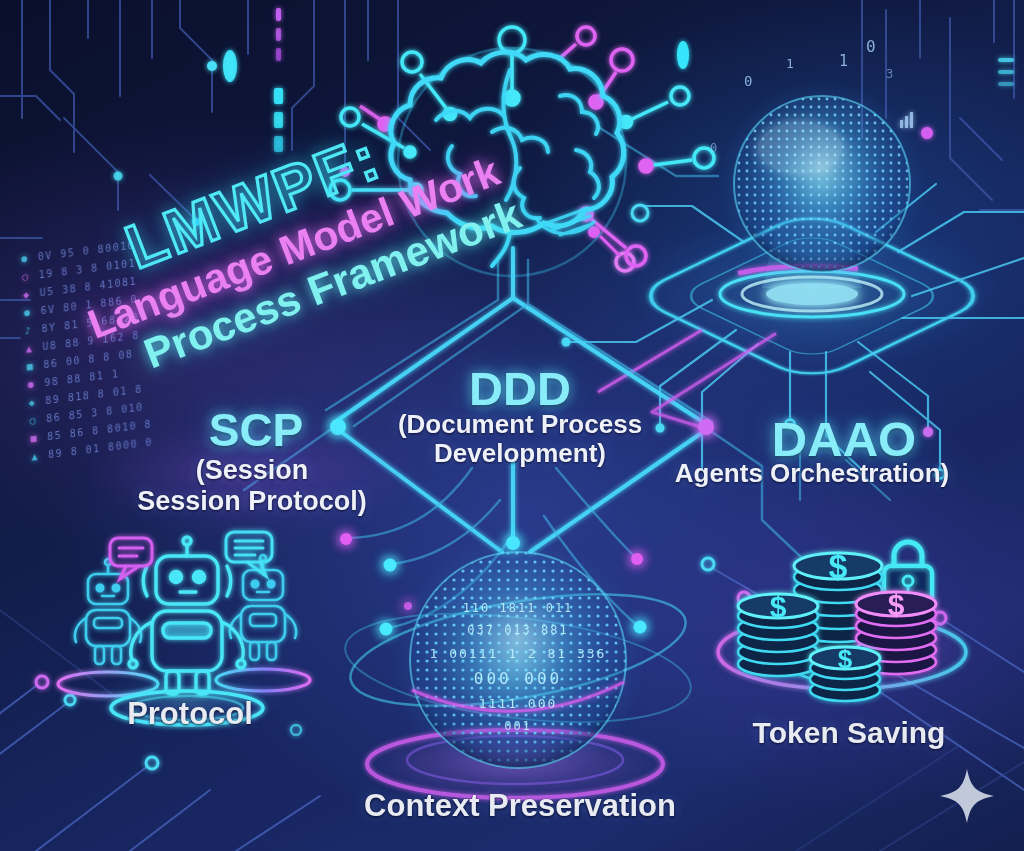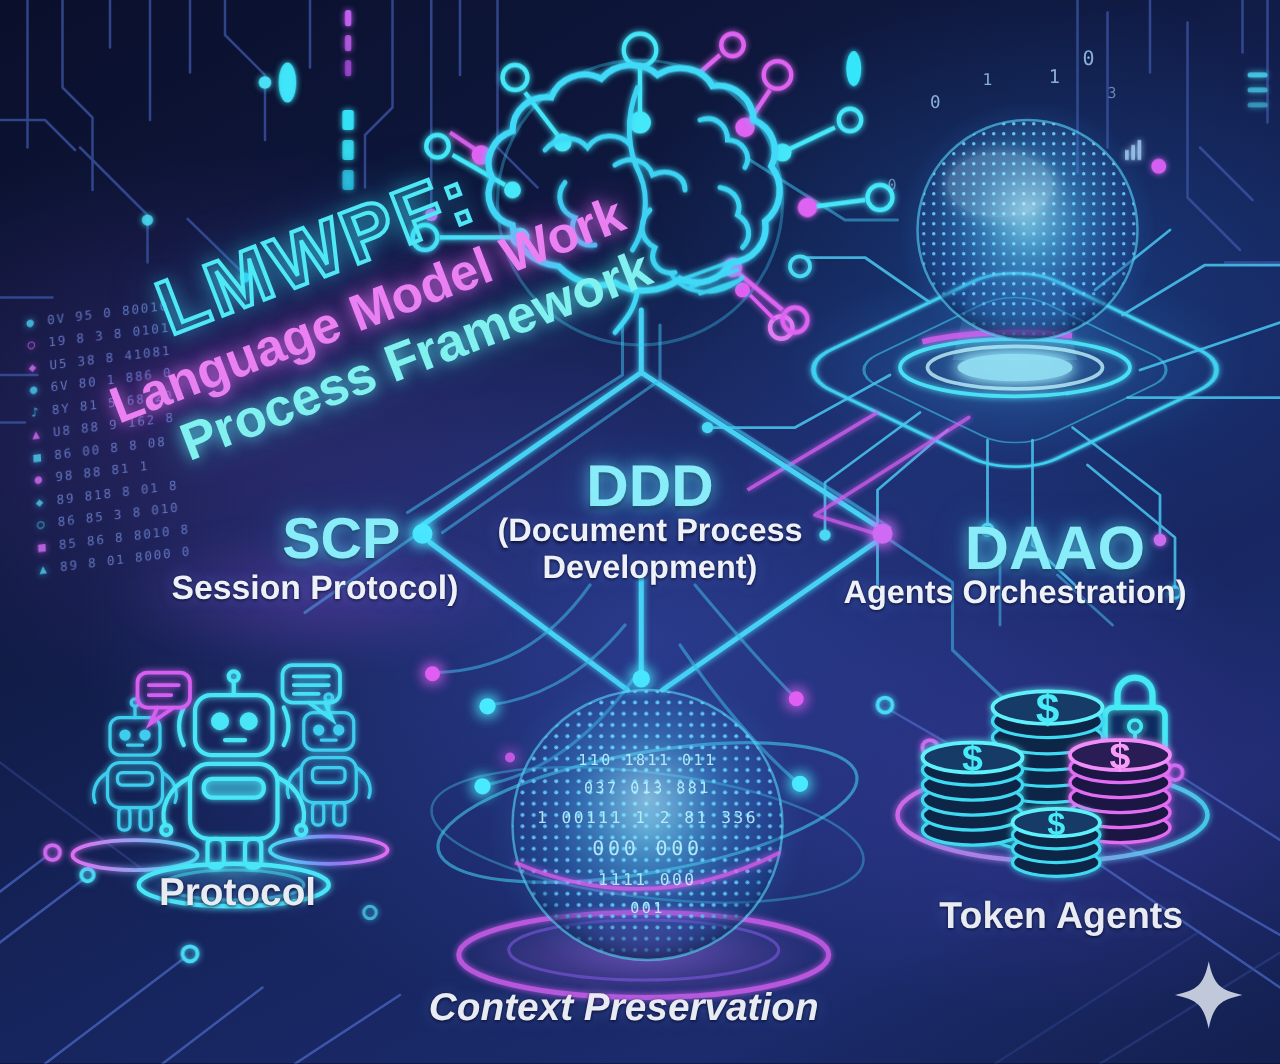--- a/index.html
+++ b/index.html
@@ -24,31 +24,31 @@
   .t3{font-size:42px;font-weight:800;color:#80f1ef;margin-left:42px;margin-top:4px;
       text-shadow:0 0 12px rgba(90,235,240,.85),0 0 34px rgba(70,220,240,.45);}
   .title-reflection{position:absolute;left:88px;top:420px;width:330px;height:110px;border-radius:50%;
       background:radial-gradient(closest-side,rgba(150,80,220,.28),rgba(0,0,0,0));filter:blur(10px);}
   
   .acro{position:absolute;transform:translateX(-50%);font-weight:800;color:#88edf8;white-space:nowrap;
       text-shadow:0 0 12px rgba(90,220,245,.75),0 0 30px rgba(60,190,240,.4),0 2px 3px rgba(0,0,25,.6);}
   .sub{position:absolute;transform:translateX(-50%);font-weight:700;color:#eef1f7;text-align:center;
       font-size:26px;line-height:1.13;white-space:nowrap;
       text-shadow:0 1px 3px rgba(0,0,30,.8),0 0 12px rgba(120,160,255,.35);}
-  .acro-scp{left:256px;top:403px;font-size:46px;margin-left:17px;}
+  .acro-scp{left:256px;top:403px;font-size:46px;}
   .sub-scp{left:252px;top:455px;font-size:27px;}
   .acro-ddd{left:520px;top:361px;font-size:47px;}
   .sub-ddd{left:520px;top:410px;}
   .acro-daao{left:844px;top:411px;font-size:49px;}
   .sub-daao{left:812px;top:459px;}
   
   .cap{position:absolute;transform:translateX(-50%);font-weight:700;color:#e8ebf2;text-align:center;white-space:nowrap;
       text-shadow:0 1px 3px rgba(0,0,30,.85),0 0 12px rgba(130,170,255,.3);}
   .cap-agents{left:190px;top:696px;font-size:31px;line-height:1.13;}
-  .cap-context{left:499px;top:788px;font-size:31px;font-style:italic;}
+  .cap-context{left:520px;top:788px;font-size:31px;}
   .cap-token{left:849px;top:716px;font-size:30px;}
   
   .side-col{position:absolute;left:24px;top:246px;transform:rotate(-3deg) skewY(-4deg);opacity:.85;}
   .side-row{display:flex;align-items:center;gap:7px;margin-bottom:7px;
       font-family:"DejaVu Sans Mono",monospace;font-size:10px;letter-spacing:1.5px;color:#6d82d2;}
   .side-row .ic{font-size:10px;width:12px;text-align:center;}
   .ic-c{color:#49c9ea;text-shadow:0 0 6px rgba(70,200,240,.8);}
   .ic-m{color:#cf6bf0;text-shadow:0 0 6px rgba(210,100,245,.8);}
 </style>
 </head>
@@ -537,33 +537,34 @@
 <div class="title-reflection"></div>
 
 <div class="title">
   <div class="t1">LMWPF:</div>
   <div class="t2">Language Model Work</div>
   <div class="t3">Process Framework</div>
 </div>
 
 <div class="acro acro-scp">SCP</div>
 <div class="sub sub-scp">
+  <div>(Session</div>
   <div>Session Protocol)</div>
 </div>
 
 <div class="acro acro-ddd">DDD</div>
 <div class="sub sub-ddd">
   <div>(Document Process</div>
   <div>Development)</div>
 </div>
 
 <div class="acro acro-daao">DAAO</div>
 <div class="sub sub-daao">
   <div>Agents Orchestration)</div>
 </div>
 
 <div class="cap cap-agents">
   <div>Protocol</div>
 </div>
 <div class="cap cap-context">Context Preservation</div>
-<div class="cap cap-token">Token Agents</div>
+<div class="cap cap-token">Token Saving</div>
 
 </div>
 
 </body></html>

